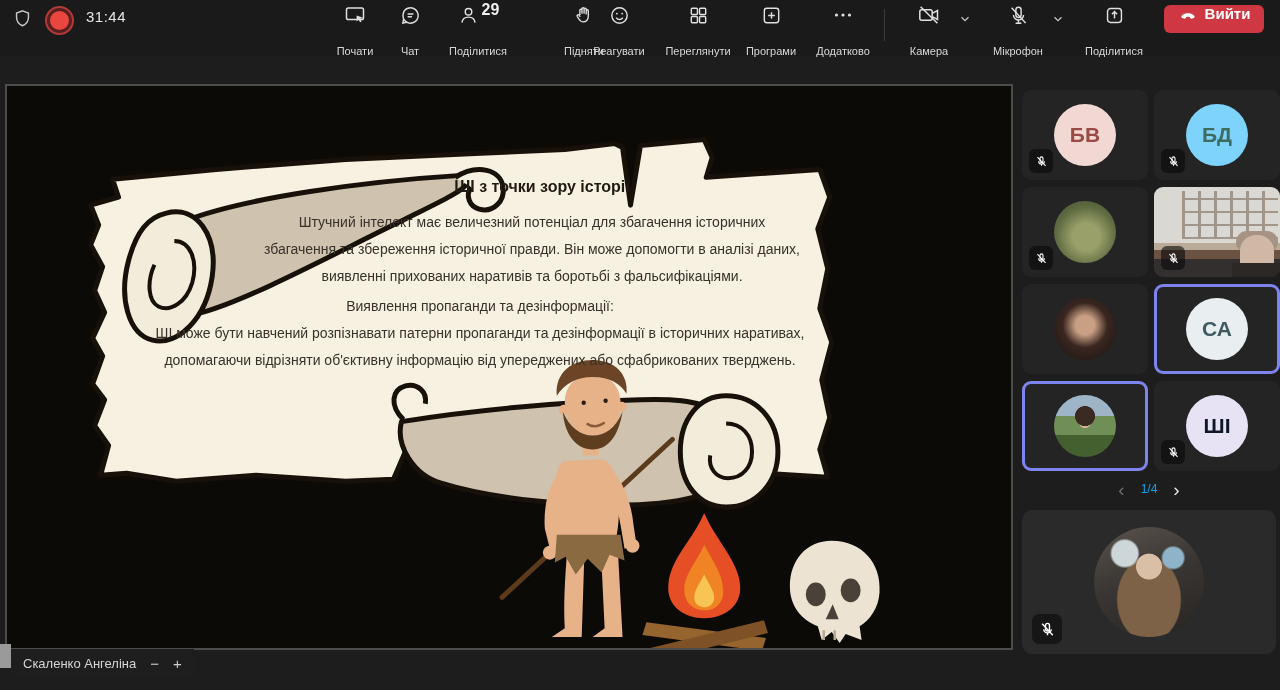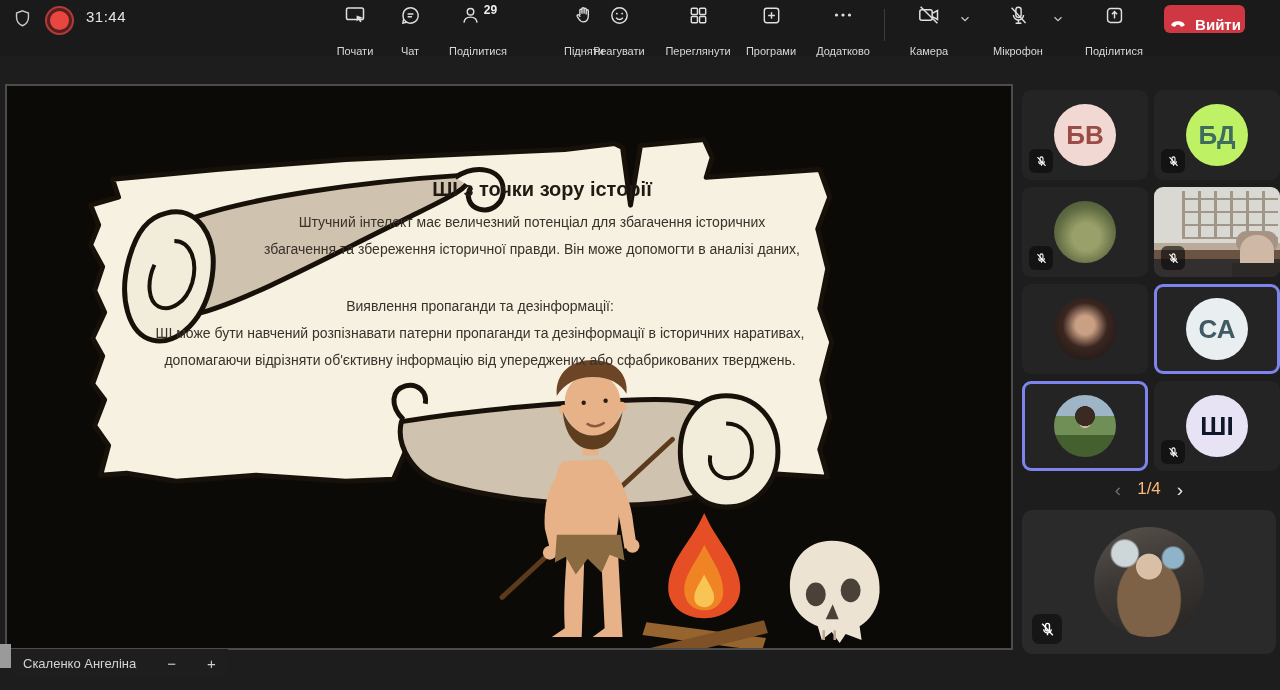--- a/index.html
+++ b/index.html
@@ -8,57 +8,57 @@
 
   
   .toolbar{position:absolute;left:0;top:0;width:1280px;height:56px;background:#1a1a1b;}
   .tb-left{position:absolute;left:12px;top:8px;display:flex;gap:14px;}
   .timer{color:#e6e6e6;font-size:15px;letter-spacing:.5px;}
   .rec{width:19px;height:19px;border-radius:50%;background:#e8463f;border:3px solid #571f1f;
        box-shadow:0 0 0 2px #b23a37;}
   .tbtn{position:absolute;top:3px;width:84px;text-align:center;color:#d8d8d8;font-size:11px;cursor:default;}
   .tbtn .ic{height:24px;display:flex;align-items:center;justify-content:center;gap:2px;}
   .tbtn .lbl{margin-top:18px;white-space:nowrap;}
-  .tbtn .count{font-weight:bold;font-size:12px;color:#efefef;position:relative;top:-5px;}
+  .tbtn .count{font-weight:bold;font-size:16px;color:#efefef;position:relative;top:-5px;}
   .chev{position:absolute;top:12px;width:14px;height:14px;color:#c9c9c9;}
   .sep{position:absolute;left:884px;top:9px;width:1px;height:32px;background:#3c3c3d;}
-  .leave-btn{position:absolute;left:1164px;top:5px;width:81px;height:28px;border-radius:6px;
-             background:#cf3742;display:flex;align-items:flex-end;justify-content:center;gap:7px;
+  .leave-btn{position:absolute;left:1164px;top:5px;width:100px;height:28px;border-radius:6px;
+             background:#cf3742;display:flex;align-items:flex-start;justify-content:center;gap:7px;
              color:#fff;font-size:15px;font-weight:bold;cursor:default;}
 
   svg.icon{display:block;}
 
   
   .share{position:absolute;left:5px;top:84px;width:1008px;height:566px;background:#0c0a07;
          border:2px solid #4c4c4d;box-sizing:border-box;}
   .share svg.slide-art{position:absolute;left:0;top:0;width:100%;height:100%;}
   .slide-text{position:absolute;pointer-events:none;text-align:center;}
-  .slide-title{left:135px;top:92px;width:800px;font-size:20px;font-weight:bold;color:#201a12;}
+  .slide-title{left:135px;top:92px;width:800px;font-size:16px;font-weight:bold;color:#201a12;}
   .slide-p{font-size:14px;color:#39312a;}
   .slide-p .ln{line-height:27px;white-space:nowrap;}
   .p1{left:125px;top:123px;width:800px;}
   .p2h{left:73px;top:207px;width:800px;line-height:27px;}
   .p2{left:73px;top:234px;width:800px;}
 
   
   .corner-chip{position:absolute;left:0;top:644px;width:11px;height:24px;background:#9a9a9a;}
   .presenter{position:absolute;left:11px;top:649px;height:28px;background:#1e1e1f;
-             display:flex;align-items:center;gap:31px;padding:0 12px;color:#d4d4d4;font-size:13px;}
+             display:flex;align-items:center;gap:14px;padding:0 12px;color:#d4d4d4;font-size:13px;}
   .presenter .zbtn{color:#cfcfcf;font-size:15px;cursor:default;}
 
   
   .tile{position:absolute;width:126px;height:90px;border-radius:9px;background:#242425;
         overflow:hidden;box-sizing:border-box;}
   .tile.active{border:3px solid #7d84ee;}
   .tile.wide{width:254px;height:144px;border-radius:10px;background:#2a2a2b;}
   .avatar{position:absolute;left:50%;top:50%;transform:translate(-50%,-50%);
           width:62px;height:62px;border-radius:50%;display:flex;align-items:center;justify-content:center;
-          font-size:26px;font-weight:bold;}
+          font-size:21px;font-weight:bold;}
   .av-bv{background:#f2d8d3;color:#9c4a45;}
-  .av-bd{background:#bef264;color:#3e6c5e;}
+  .av-bd{background:#7dd3fc;color:#3e6c5e;}
   .av-sa{background:#e9eef0;color:#3f5a63;}
   .av-shi{background:#e7e3f5;color:#0f172a;}
   .photo{position:absolute;left:50%;top:50%;transform:translate(-50%,-50%);
          width:62px;height:62px;border-radius:50%;}
   .ph-green{background:radial-gradient(circle at 52% 58%,#9aa06a 0 28%,#5f6b41 62%,#3d4a2c 100%);}
   .ph-dark{background:radial-gradient(circle at 50% 44%,#caa084 0 20%,#3a2620 48%,#171212 100%);}
   .ph-field{background:
       radial-gradient(circle at 50% 34%,#3a2a22 0 19%,rgba(0,0,0,0) 20%),
       radial-gradient(circle at 50% 44%,#d9b49a 0 12%,rgba(0,0,0,0) 13%),
       linear-gradient(180deg,#9db5c6 0 34%,#6f8f56 34% 64%,#44602f 64% 100%);}
@@ -76,21 +76,21 @@
   .person-head{position:absolute;right:6px;bottom:2px;width:34px;height:40px;border-radius:16px 16px 4px 4px;
       background:#cfb9a6;}
   .person-hair{position:absolute;right:2px;bottom:24px;width:42px;height:22px;border-radius:12px;
       background:#a79384;}
   .person-body{position:absolute;right:0;bottom:0;width:48px;height:14px;background:#2b2826;}
   .micoff{position:absolute;left:7px;bottom:7px;width:24px;height:24px;border-radius:6px;
           background:rgba(10,10,10,.62);display:flex;align-items:center;justify-content:center;}
   .micoff.big{left:10px;bottom:10px;width:30px;height:30px;border-radius:7px;}
   .pager{position:absolute;left:1022px;top:477px;width:254px;height:24px;display:flex;
          align-items:center;justify-content:center;gap:16px;color:#fff;}
-  .pager .pv{font-size:17px;color:#fdba74;}
+  .pager .pv{font-size:12px;color:#0ea5e9;}
   .pchev{font-size:19px;line-height:1;cursor:default;}
   .pchev.dim{color:#6f6f6f;}
   .pchev.on{color:#e8e8e8;}
 </style>
 </head>
 <body>
 
 <div class="stage">
 
   <div class="toolbar">
@@ -291,20 +291,21 @@
         <ellipse cx="847" cy="508" rx="10" ry="12" fill="#4a4138"></ellipse>
         <path d="M829 522 L835 537 L822 537 Z" fill="#4a4138"></path>
         <path d="M820 548 v10 M831 548 v10" stroke="#b8a894" stroke-width="2.5"></path>
       </g>
     </svg>
 
     <div class="slide-text slide-title">ШІ з точки зору історії</div>
     <div class="slide-text slide-p p1">
       <div class="ln">Штучний інтелект має величезний потенціал для збагачення історичних</div>
       <div class="ln">збагачення та збереження історичної правди. Він може допомогти в аналізі даних,</div>
+      <div class="ln">виявленні прихованих наративів та боротьбі з фальсифікаціями.</div>
     </div>
     <div class="slide-text slide-p p2">
       <div class="ln">ШІ може бути навчений розпізнавати патерни пропаганди та дезінформації в історичних наративах,</div>
       <div class="ln">допомагаючи відрізняти об'єктивну інформацію від упереджених або сфабрикованих тверджень.</div>
     </div>
     <div class="slide-text slide-p p2h">Виявлення пропаганди та дезінформації:</div>
   </div>
 
   <div class="corner-chip"></div>
   <div class="presenter">

